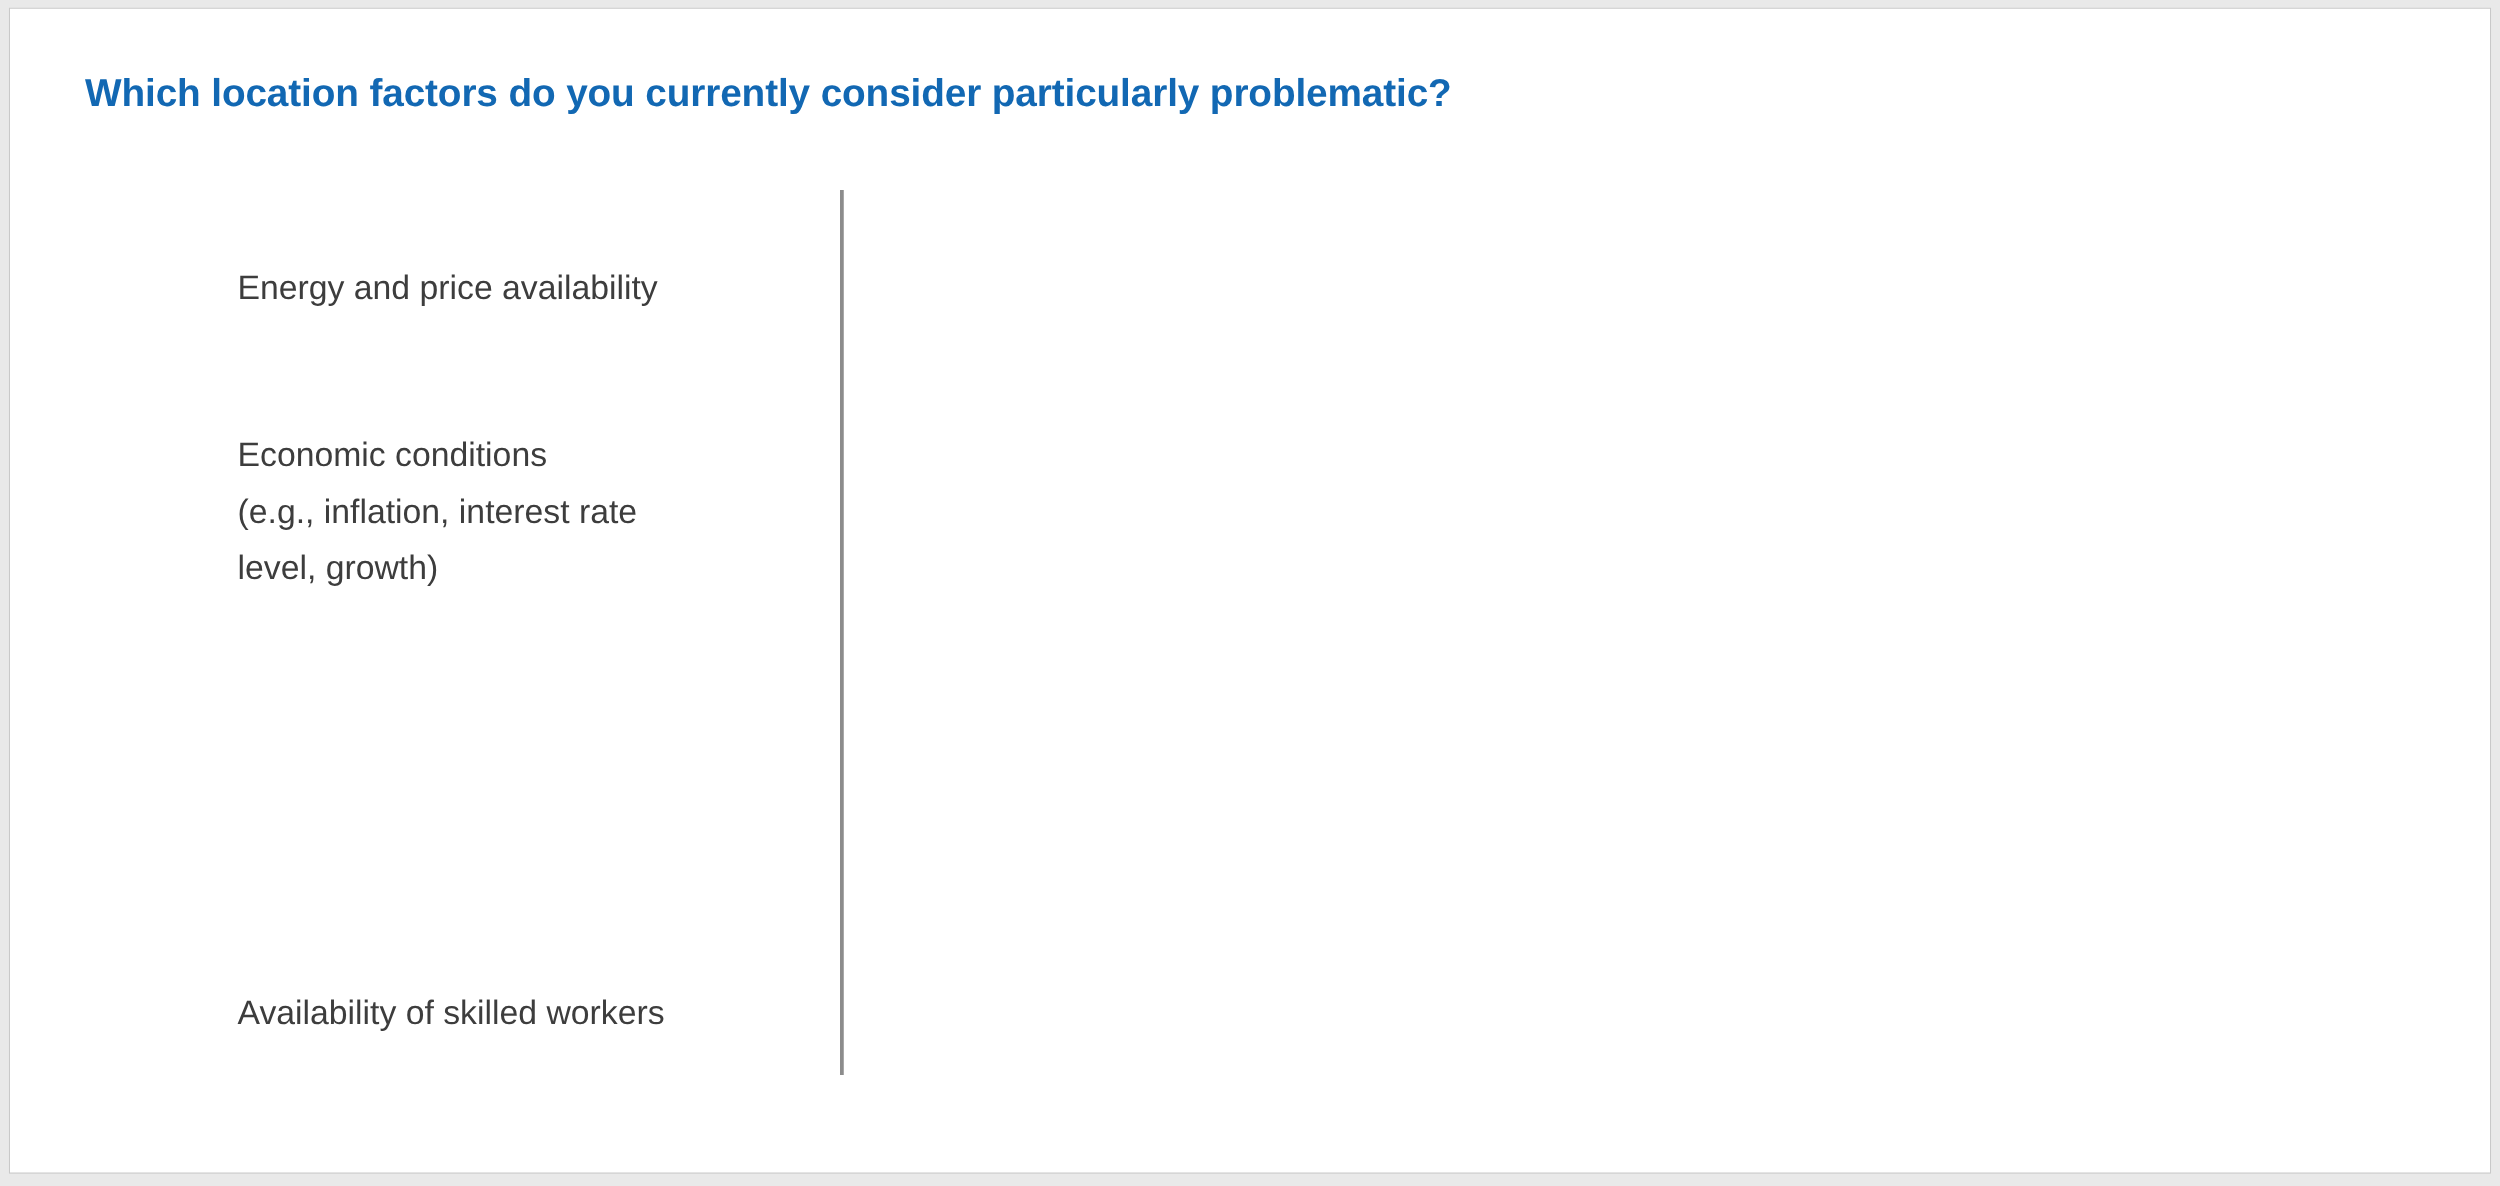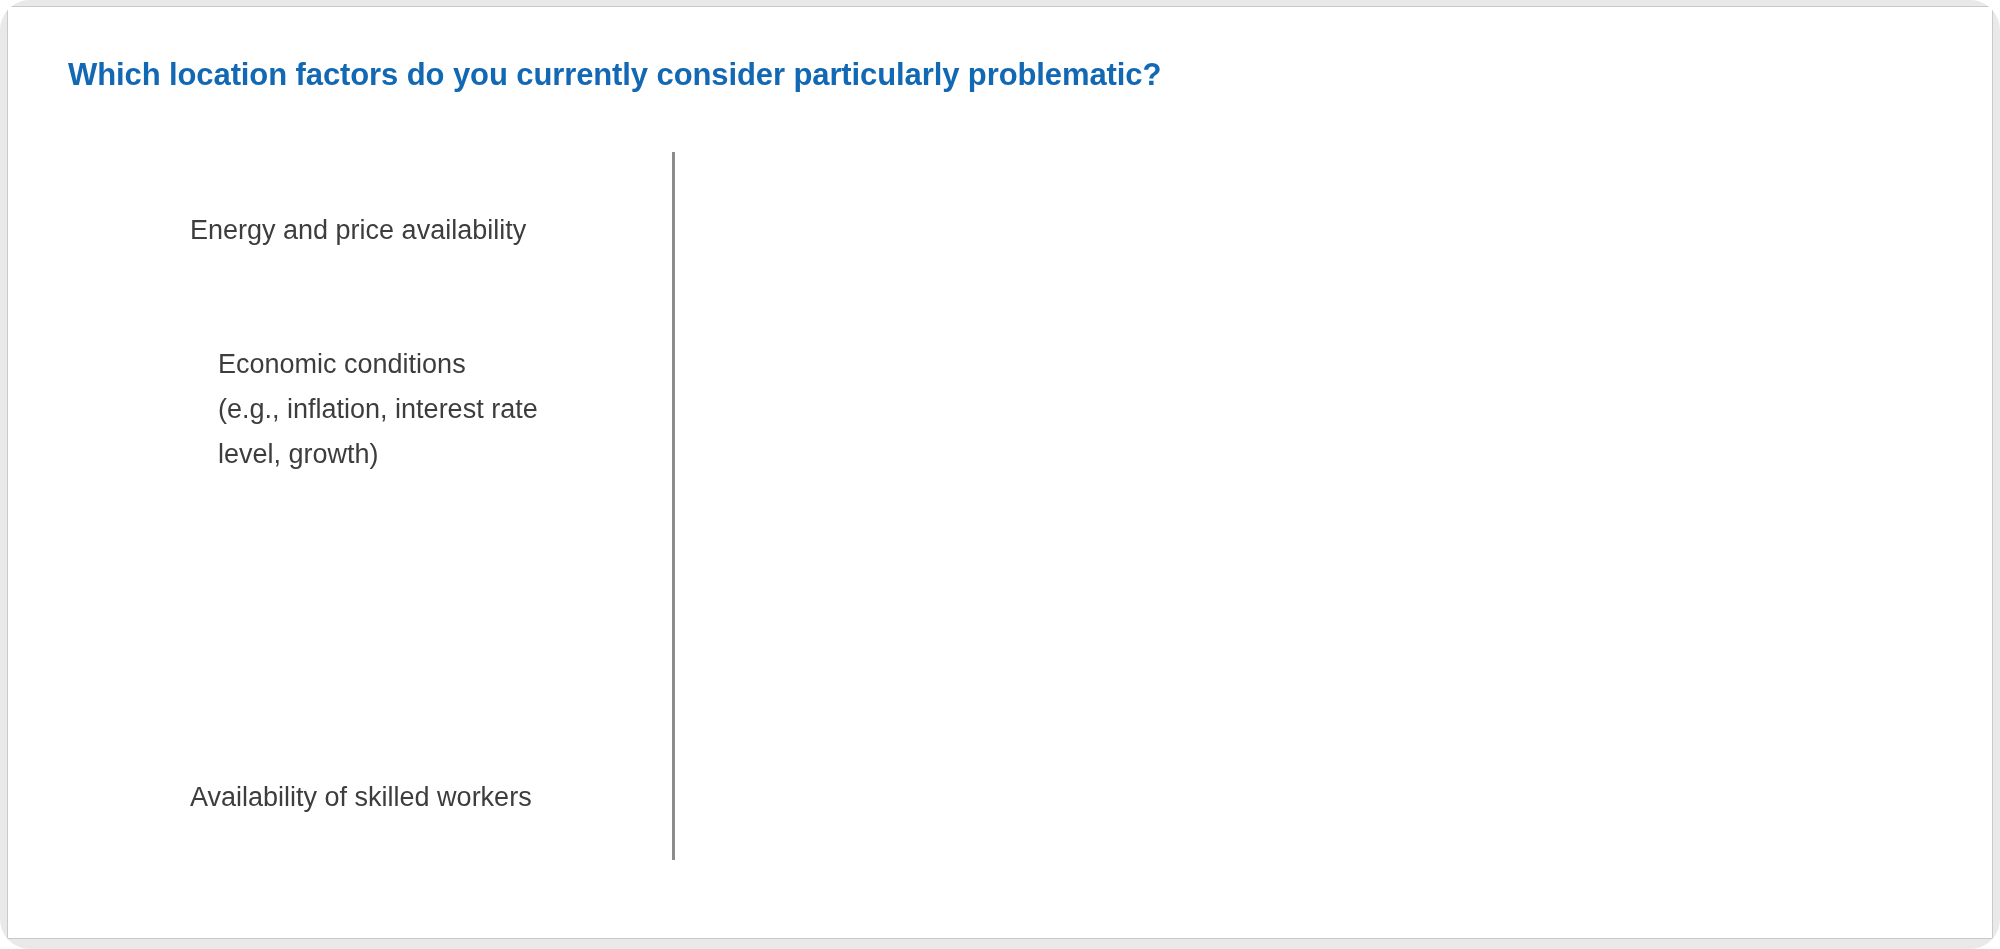--- a/index.html
+++ b/index.html
@@ -11,21 +11,20 @@
     font-family: "Liberation Sans", sans-serif;
   }
 
   #frame {
     position: relative;
     width: 2000px;
     height: 949px;
     background: #ffffff;
     box-sizing: border-box;
     overflow: hidden;
-    border-radius: 30px;
   }
 
   
   .edge-top {
     position: absolute;
     left: 0; top: 0;
     width: 2000px; height: 6px;
     background: #e9e9e9;
   }
   .edge-left {
@@ -97,23 +96,23 @@
   .cat-label {
     position: absolute;
     left: 70px;
     font-size: 27px;
     line-height: 45px;
     color: #3d3d3d;
     white-space: pre-line;
   }
 
   .cat-0 { top: 56px; }
-  .cat-1 { top: 190px; margin-left: 28px; }
+  .cat-1 { top: 190px; }
   .cat-2 { top: 353px; }
-  .cat-3 { top: 623px; text-align: right; }
+  .cat-3 { top: 636px; text-align: right; }
 
   .bar {
     position: absolute;
     background: #1268b3;
     height: 0px;
   }
 </style>
 </head>
 <body>
 

